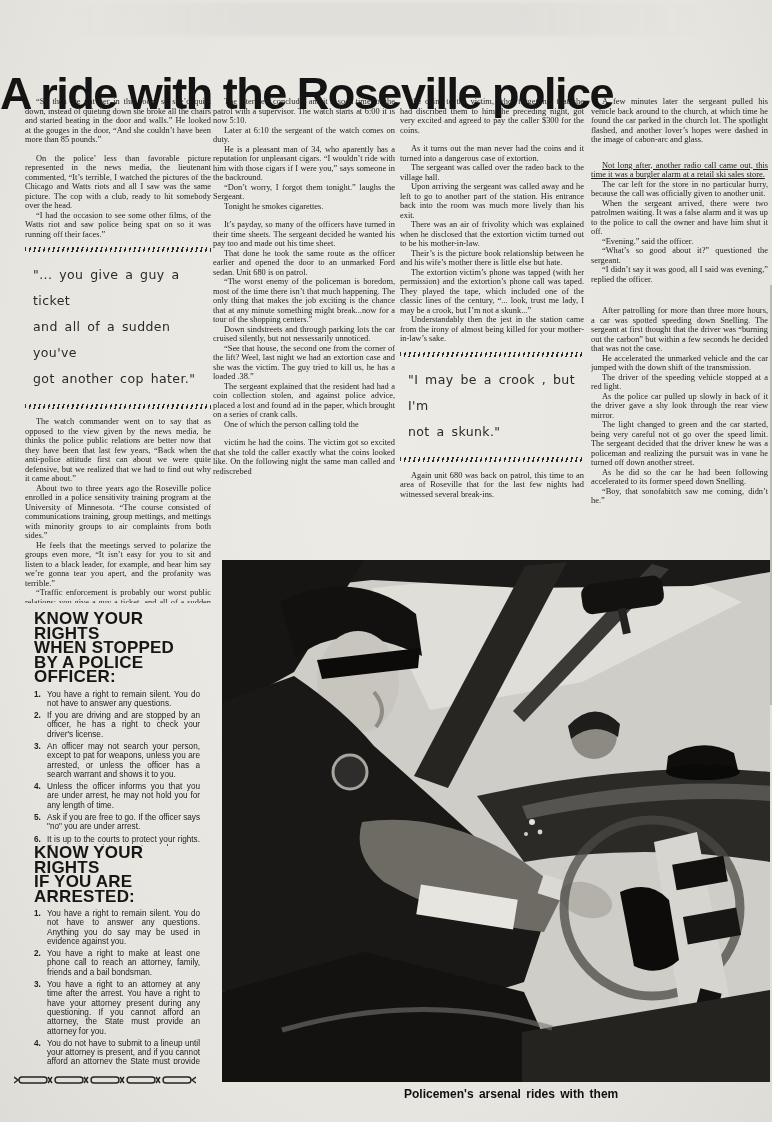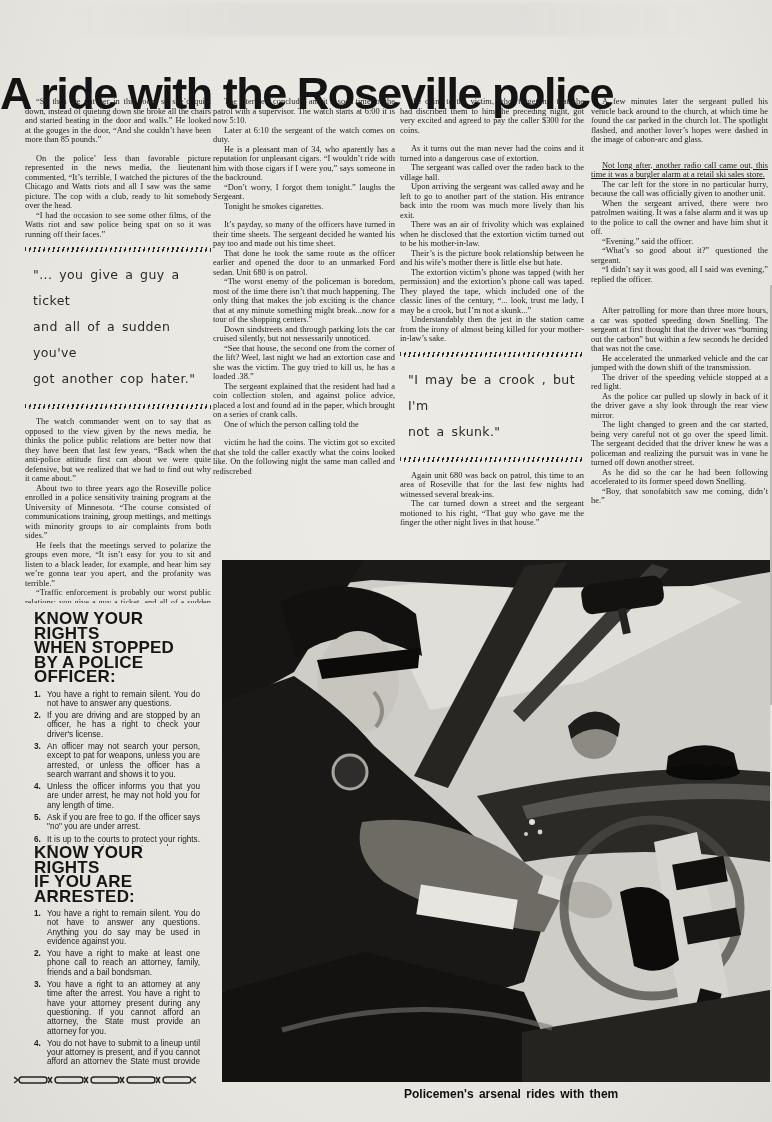--- a/index.html
+++ b/index.html
@@ -145,21 +145,20 @@
     <p>Their’s is the picture book relationship between he and his wife’s mother there is little else but hate.</p>
     <p>The extortion victim’s phone was tapped (with her permission) and the extortion’s phone call was taped. They played the tape, which included one of the classic lines of the century, “... look, trust me lady, I may be a crook, but I’m not a skunk...”</p>
     <p>Understandably then the jest in the station came from the irony of almost being killed for your mother-in-law’s sake.</p>
     <div class="squiggle"></div>
     <div class="pullquote">
       <div>"I may be a  crook , but I'm</div>
       <div>not a skunk."</div>
     </div>
     <div class="squiggle"></div>
     <p class="gap1">Again unit 680 was back on patrol, this time to an area of Roseville that for the last few nights had witnessed several break-ins.</p>
-    <p>The car turned down a street and the sergeant motioned to his right, “That guy who gave me the finger the other night lives in that house.”</p>
   </div>
 
   <div class="col" id="col4">
     <p>A few minutes later the sergeant pulled his vehicle back around to the church, at which time he found the car parked in the church lot. The spotlight flashed, and another lover’s hopes were dashed in the image of cabon-arc and glass.</p>
     <p class="gap2">Not long after, another radio call came out, this time it was a burgler alarm at a retail ski sales store.</p>
     <p>The car left for the store in no particular hurry, because the call was officially given to another unit.</p>
     <p>When the sergeant arrived, there were two patrolmen waiting. It was a false alarm and it was up to the police to call the owner and have him shut it off.</p>
     <p>“Evening.” said the officer.</p>
     <p>“What’s so good about it?” questioned the sergeant.</p>
     <p>“I didn’t say it was good, all I said was evening,” replied the officer.</p>

